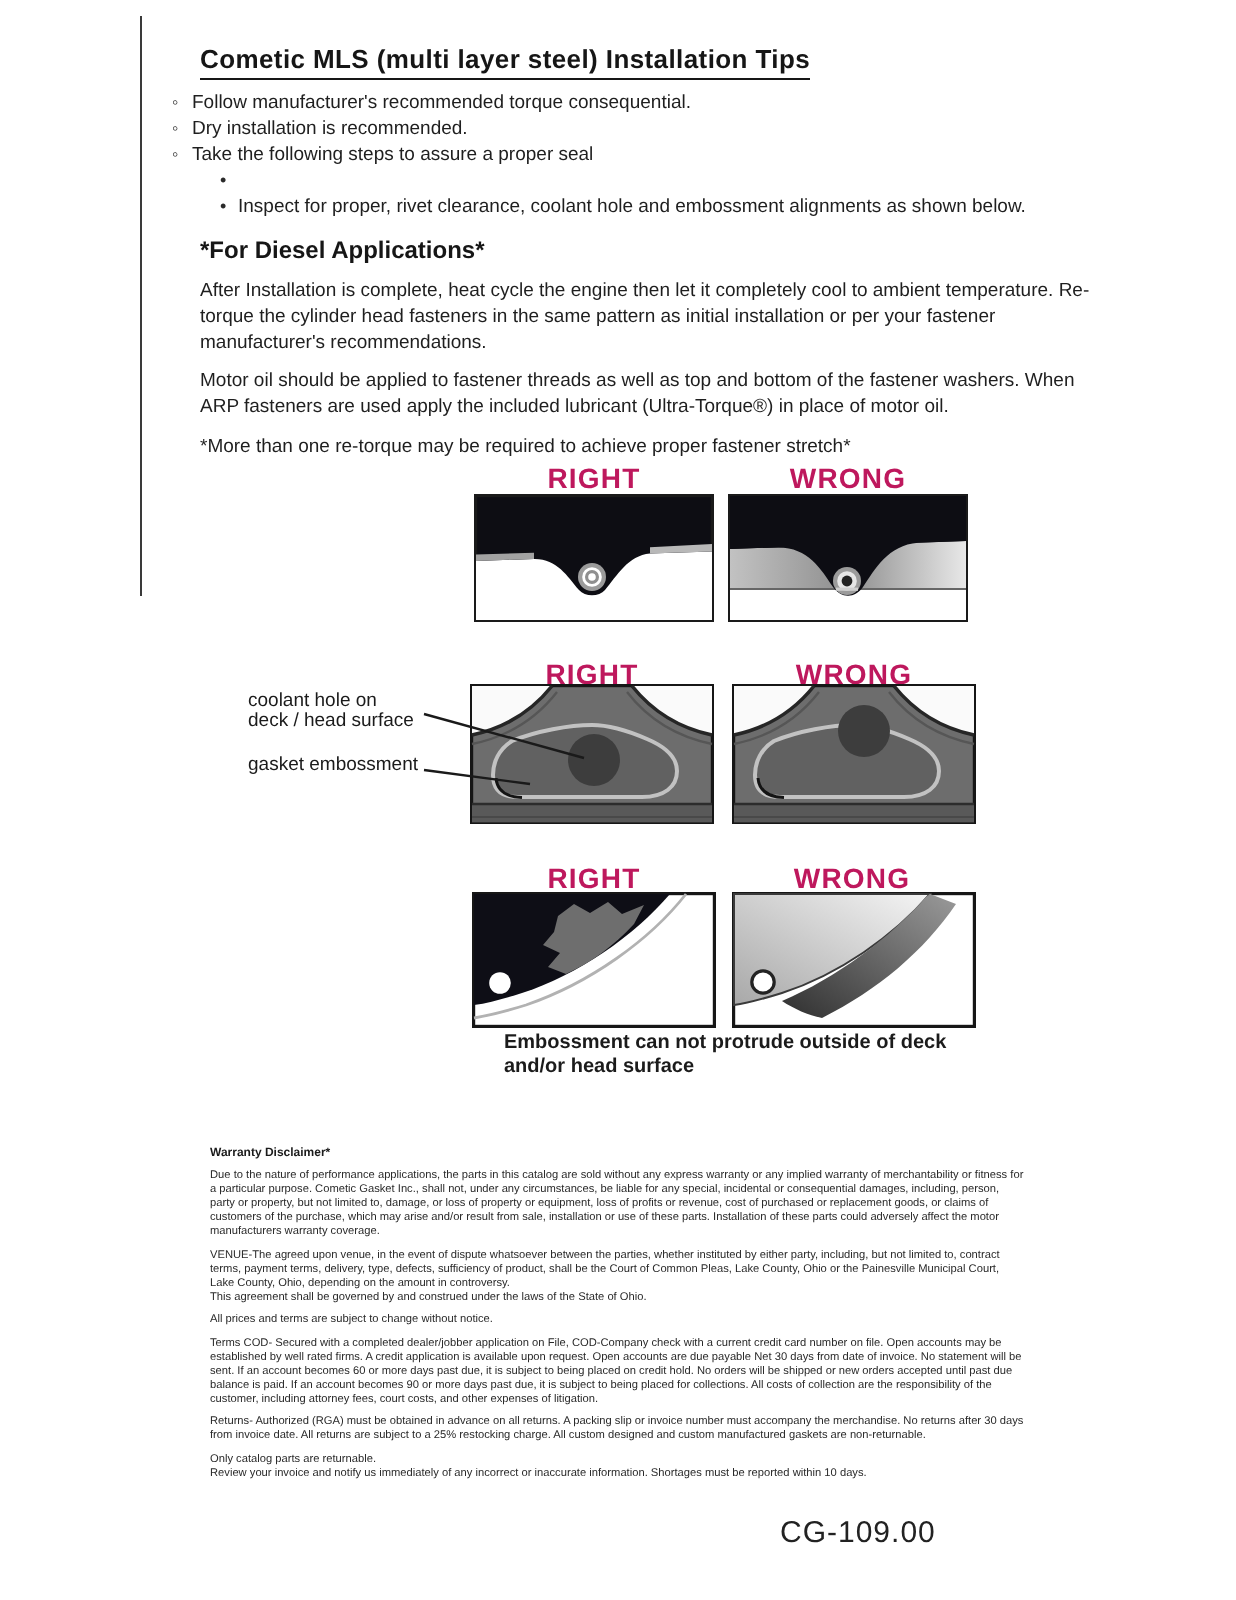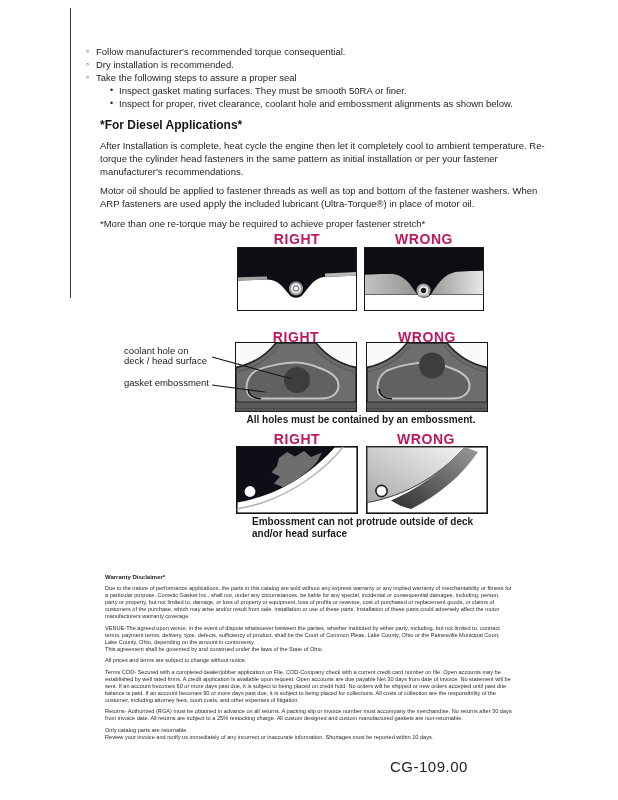--- a/index.html
+++ b/index.html
@@ -55,37 +55,37 @@
     font-size:15px;letter-spacing:.5px;color:#222222;
   }
 </style>
 </head>
 <body>
 
 <div class="page">
 
   <div class="left-rule"></div>
 
+  <h1 class="title">Cometic MLS (multi layer steel) Installation Tips</h1>
 
   <div class="bullets">
     <div class="b-line">
       <span class="glyph">◦</span>
       <span>Follow manufacturer's recommended torque consequential.</span>
     </div>
     <div class="b-line">
       <span class="glyph">◦</span>
       <span>Dry installation is recommended.</span>
     </div>
     <div class="b-line">
       <span class="glyph">◦</span>
       <span>Take the following steps to assure a proper seal</span>
     </div>
     <div class="b-line sub">
       <span class="glyph">•</span>
-      <span>Inspect gasket mating surfaces.  They must be smooth 50RA or finer.</span>
     </div>
     <div class="b-line sub">
       <span class="glyph">•</span>
       <span>Inspect for proper, rivet clearance, coolant hole and embossment alignments as shown below.</span>
     </div>
   </div>
 
   <div class="diesel">
     <h2>*For Diesel Applications*</h2>
     <p>After Installation is complete, heat cycle the engine then let it completely cool to ambient temperature. Re-torque the cylinder head fasteners in the same pattern as initial installation or per your fastener manufacturer's recommendations.</p>
@@ -163,21 +163,20 @@
     <path d="M1,30 C18,26.5 33,17.5 43.5,4" stroke="#565656" stroke-width="1.2" fill="none"></path>
     <path d="M121,30 C104,26.5 89,17.5 78.5,4" stroke="#565656" stroke-width="1.2" fill="none"></path>
     <path d="M21,28.5 C14.5,32.5 11.5,39 11.5,45.5 C11.5,52.5 15.5,56.5 24,56.5 L86,56.5 C97,56.5 103.5,51.5 103.5,43.5 C103.5,36.5 98,31.5 88.5,27.5 C77,22.5 68,20.5 61,20.5 C50,20.5 33,23.5 21,28.5 Z" fill="#616161" stroke="#c2c2c2" stroke-width="2"></path>
     <path d="M13,47 C13.5,53 18,56.5 26,56.8" stroke="#141414" stroke-width="1.5" fill="none"></path>
     <circle cx="66" cy="23.5" r="13" fill="#3d3d3d"></circle>
     <rect x="1" y="60" width="120" height="9.2" fill="#595959"></rect>
     <line x1="1" y1="60" x2="121" y2="60" stroke="#2c2c2c" stroke-width="1.2"></line>
     <line x1="1" y1="66.5" x2="121" y2="66.5" stroke="#494949" stroke-width="1"></line>
   </svg>
 
-  <div class="caption center" style="left:225px;top:414px;width:272px;">All holes must be contained by an embossment.</div>
 
   <div class="fig-h" style="left:237px;top:431px;">RIGHT</div>
   <div class="fig-h" style="left:366px;top:431px;">WRONG</div>
 
   <svg class="figbox r3" style="left:236px;top:446px;" viewBox="0 0 122 68">
     <rect x="0.8" y="0.8" width="120.4" height="66.4" fill="#ffffff" stroke="#161616" stroke-width="1.6"></rect>
     <path d="M1,1 L99,1 C81,22 53,41.5 25,50.5 C17,53 8.5,55.5 1,56.5 Z" fill="#0e0e16"></path>
     <path d="M107,1 C89,24 59,45.5 27,56.5 C19,59 10,61.5 1,63" stroke="#b2b2b2" stroke-width="1.4" fill="none"></path>
     <path d="M43,12 L51,6 L59,10.5 L68,5 L75,11 L86,6.5 L81,16 C71,27 59,35.5 47,41 L38,37.5 L44,30.5 L35.5,26.5 L41,20 Z" fill="#6e6e6e"></path>
     <circle cx="14" cy="45.5" r="5.4" fill="#ffffff"></circle>

